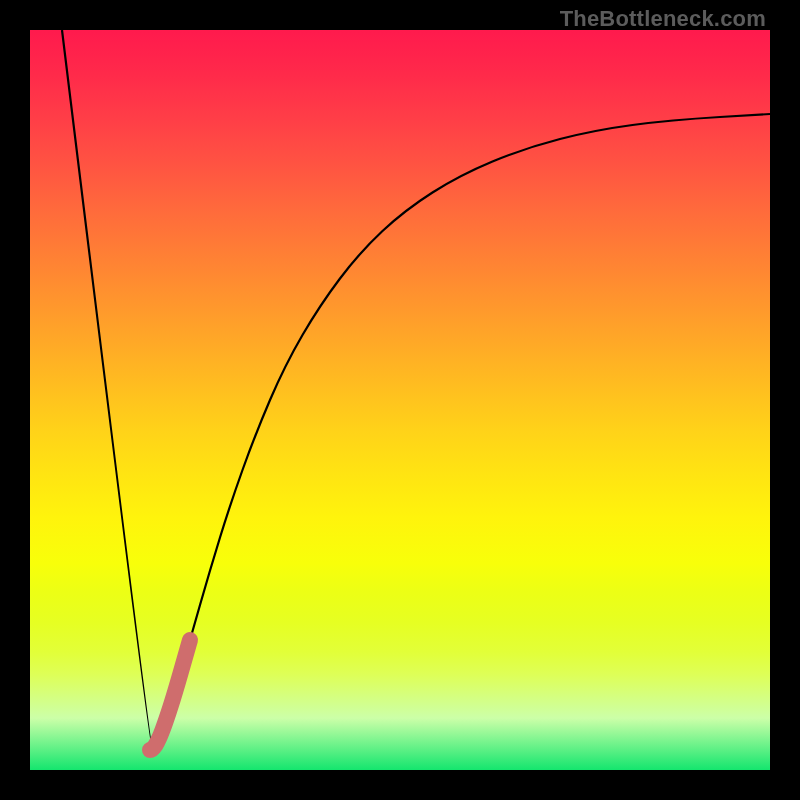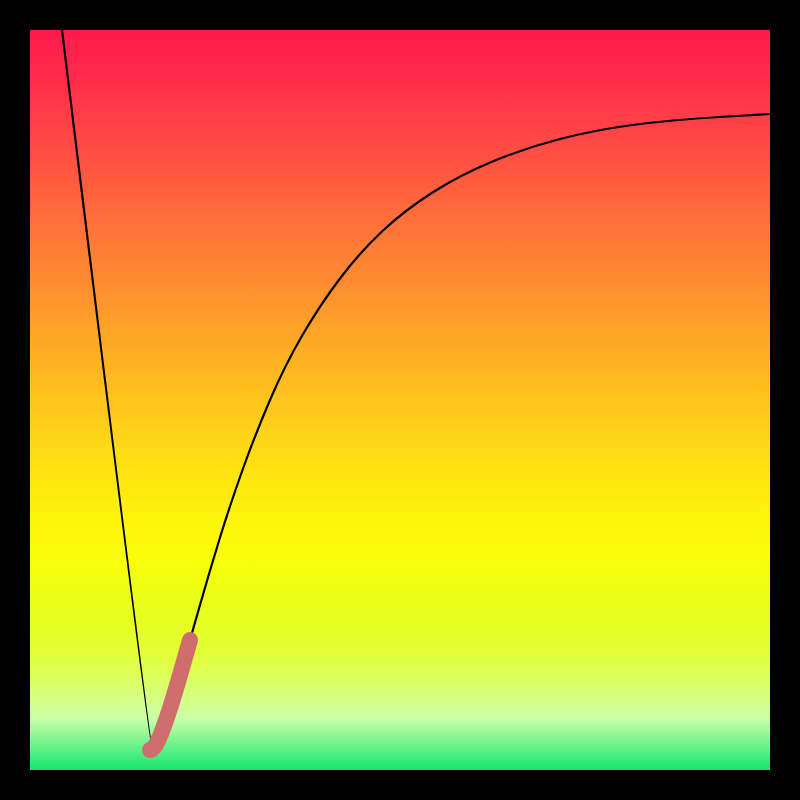--- a/index.html
+++ b/index.html
@@ -78,13 +78,14 @@
 <body>
 
 <div class="frame">
   <div class="plot">
     <div class="gradient"></div>
     <svg class="curve" viewBox="0 0 740 740">
       <path d="M 32 0 Q 120 720 122.5 720 Q 125 720 132.5 700 Q 140 680 150 645 Q 160 610 170 575 Q 180 540 190 507.5 Q 200 475 212.5 440 Q 225 405 240 370 Q 255 335 272.5 305 Q 290 275 310 248.5 Q 330 222 352.5 201 Q 375 180 402.5 162.5 Q 430 145 462.5 131.5 Q 495 118 530 109 Q 565 100 602.5 95 Q 640 90 690 87 T 740 84" fill="none" stroke="#000000" stroke-width="2.2"></path>
       <path d="M 120 720 Q 125 720 132.5 700 Q 140 680 150 645 T 160 610" fill="none" stroke="#cf6d6d" stroke-width="16" stroke-linecap="round" stroke-linejoin="round"></path>
     </svg>
   </div>
+  <div class="watermark">TheBottleneck.com</div>
 </div>
 
 </body></html>

